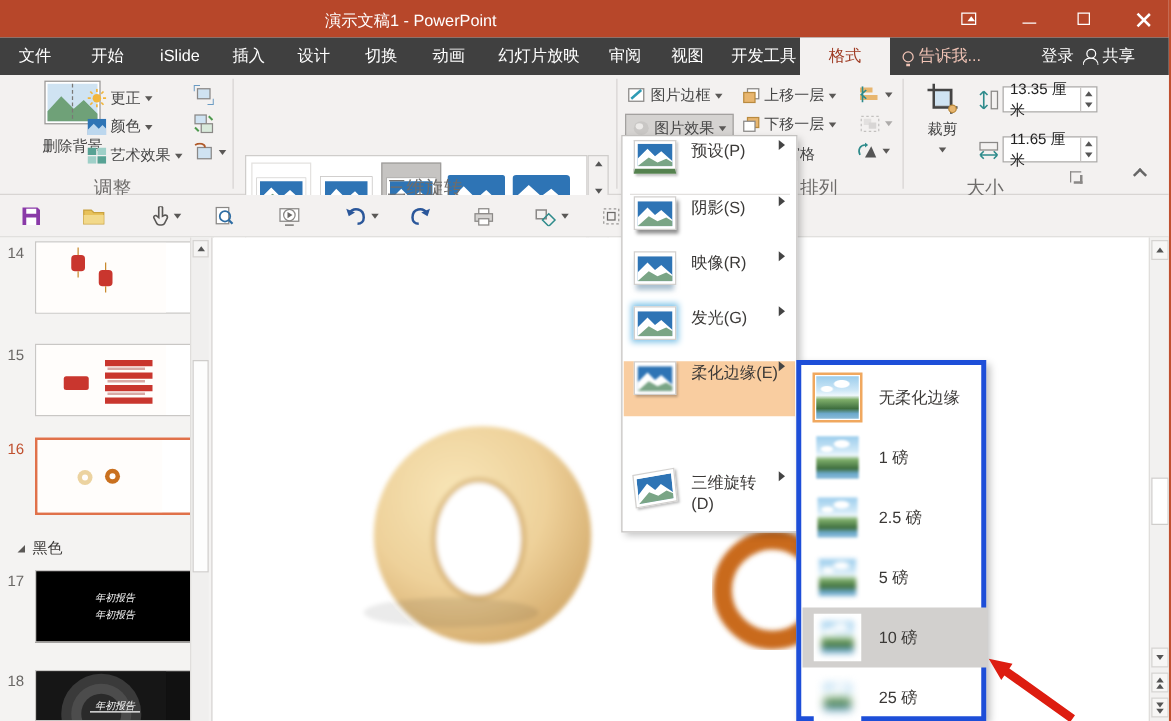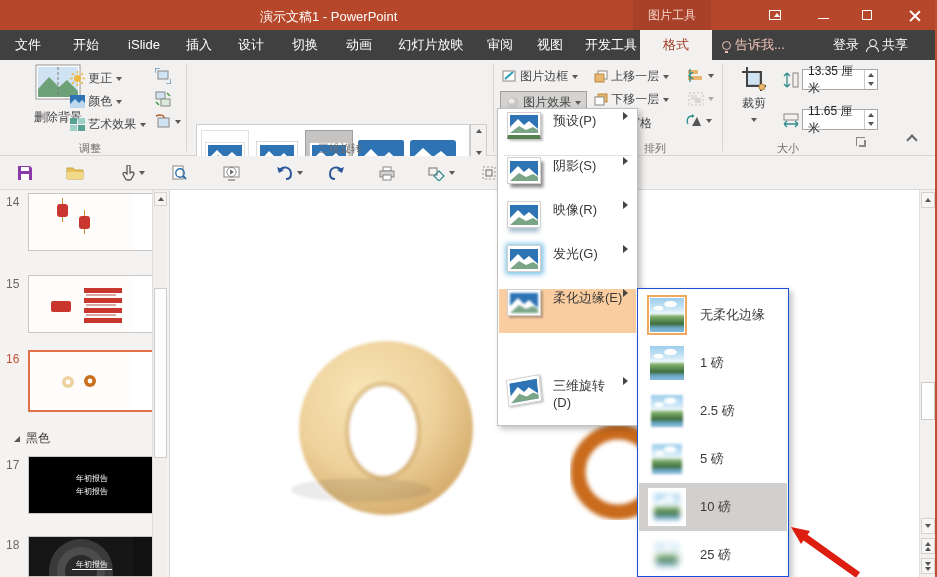--- a/index.html
+++ b/index.html
@@ -29,21 +29,21 @@
   .tellme { color:#f0c3b5; }
   .bulb { display:inline-block; width:9px; height:9px; border-radius:50%; border:1.5px solid #f0c3b5; position:relative; top:1px; margin-right:4px; }
   .bulb:after { content:""; position:absolute; left:2px; top:9px; width:3px; height:2px; background:#f0c3b5; }
   .person { display:inline-block; position:relative; width:12px; height:12px; margin-right:4px; top:2px; }
   .person:before { content:""; position:absolute; left:3px; top:0; width:6px; height:6px; border-radius:50%; border:1.5px solid #fff; }
   .person:after { content:""; position:absolute; left:0px; top:7px; width:11px; height:5px; border-radius:6px 6px 0 0; border:1.5px solid #fff; border-bottom:none; }
 
   
   .ribbon { position:absolute; left:0; top:60px; width:937px; height:96px; background:#f3f1f0; border-bottom:1px solid #d8d5d3; }
   .gdiv { position:absolute; top:3px; height:88px; width:1px; background:#d7d4d2; }
-  .glabel { position:absolute; top:81px; font-size:11px; color:#6f6d6b; width:120px; text-align:center; }
+  .glabel { position:absolute; top:81px; font-size:15px; color:#6f6d6b; width:120px; text-align:center; }
   .rlabel { font-size:12px; color:#444; }
   .caret { display:inline-block; width:0; height:0; border-left:3.5px solid transparent; border-right:3.5px solid transparent; border-top:4px solid #5a5856; margin-left:4px; vertical-align:middle; }
   .bigbtn { position:absolute; text-align:center; }
   .pressed { background:#d5d3d1; border:1px solid #a3a19f; }
   .spin { position:absolute; width:76px; height:21px; background:#fff; border:1px solid #aaa8a6; display:flex; align-items:center; }
   .spin-val { flex:1; font-size:12px; padding-left:5px; color:#222; }
   .spin-btns { width:13px; height:100%; border-left:1px solid #c9c7c5; display:flex; flex-direction:column; align-items:center; justify-content:space-around; }
   .tri-up { width:0;height:0;border-left:3px solid transparent;border-right:3px solid transparent;border-bottom:4px solid #555; }
   .tri-dn { width:0;height:0;border-left:3px solid transparent;border-right:3px solid transparent;border-top:4px solid #555; }
   .tri-rt { width:0;height:0;border-top:4px solid transparent;border-bottom:4px solid transparent;border-left:5px solid #444; }
@@ -57,21 +57,21 @@
   .sthumb.sel { background:#c6c4c2; border:1px solid #a09e9c; }
   .gal-scroll { position:absolute; left:470px; top:64px; width:17px; height:70px; border:1px solid #cfcdcb; background:#f3f1f0; display:flex; flex-direction:column; align-items:center; justify-content:space-between; padding:4px 0; }
   .gal-more { border-top:1px solid #8a8886; padding-top:1px; }
 
   
   .qat { position:absolute; left:0; top:156px; width:937px; height:34px; background:#f3f1f0; border-bottom:1px solid #dcdad8; }
   .qbtn { position:absolute; top:6px; width:22px; height:22px; display:flex; align-items:center; justify-content:center; }
 
   
   .panel { position:absolute; left:0; top:190px; width:170px; height:387px; background:#f4f3f2; border-right:1px solid #d8d5d3; }
-  .thumb { position:absolute; left:28px; width:128px; height:58px; background:#fff; border:1px solid #c9c7c5; overflow:hidden; }
+  .thumb { position:absolute; left:28px; width:128px; height:58px; background:#fff; border:1px solid #c9c7c5; overflow:hidden;font-style:italic; }
   .thumb.sel16 { border:2px solid #e0714a; height:62px; }
   .snum { position:absolute; left:6px; font-size:12px; color:#6a6866; }
   .snum.cur { color:#c0502f; }
   .sect { position:absolute; left:14px; font-size:12px; color:#3b3937; }
   .sect .tri-sect { display:inline-block; width:0; height:0; border-left:6px solid transparent; border-bottom:6px solid #5a5856; margin-right:6px; }
   .pscroll { position:absolute; left:152px; top:190px; width:15px; height:387px; background:#f0efee; border-left:1px solid #e0dedc; }
   .pscroll-up { position:absolute; left:1px; top:2px; width:13px; height:14px; background:#f5f4f3; border:1px solid #d5d3d1; display:flex; align-items:center; justify-content:center; }
   .pscroll-thumb { position:absolute; left:1px; top:98px; width:13px; height:170px; background:#fdfdfd; border:1px solid #cfcdcb; }
 
   .canvas { position:absolute; left:171px; top:190px; width:748px; height:387px; background:#fff; }
@@ -88,21 +88,21 @@
   .mi { width:34px; height:27px; background:#fff; border:1px solid #d2d0ce; box-shadow:1.5px 1.5px 2px rgba(0,0,0,.25); display:flex; align-items:center; justify-content:center; flex:none; }
   .mi svg { display:block; }
   .fx-preset { border-bottom:4px solid #55824f; }
   .fx-shadow { box-shadow:2.5px 3.5px 3px rgba(0,0,0,.45); }
   .fx-reflect { box-shadow:0 6px 4px -2px rgba(100,140,170,.55); }
   .fx-glow { box-shadow:0 0 5px 2.5px #7ec3e8; }
   .fx-soft svg { filter:blur(1px); }
   .fx-bevel { border:3px solid #eceae8; }
   .fx-3d { transform:rotate(-6deg) skewY(-4deg); }
 
-  .submenu { position:absolute; left:637px; top:288px; width:152px; height:289px; background:#fff; border:1px solid #1d4ed8; box-shadow:3px 3px 6px rgba(0,0,0,.25); z-index:21; }
+  .submenu { position:absolute; left:637px; top:288px; width:152px; height:289px; background:#fff; border:4px solid #1d4ed8; box-shadow:3px 3px 6px rgba(0,0,0,.25); z-index:21; }
   .se-item { position:absolute; left:1px; width:148px; height:48px; display:flex; align-items:center; padding-left:9px; }
   .se-item.hot { background:#d2d0ce; }
   .se-label { font-size:13px; color:#3b3937; margin-left:14px; }
   .photo { width:38px; height:38px; background:#fff; position:relative; overflow:hidden; flex:none; }
   .photo.selth { outline:2px solid #f0a85f; outline-offset:-1px; }
   .ph-in { position:absolute; inset:2px;
      background:
        radial-gradient(ellipse 10px 5px at 60% 18%, #ffffff 55%, rgba(255,255,255,0) 70%),
        radial-gradient(ellipse 8px 4px at 25% 30%, #ffffff 50%, rgba(255,255,255,0) 70%),
        linear-gradient(180deg,#9ccdec 0%, #cfe8f7 34%, #eef7fc 45%, #7fae6a 55%, #3f6f3f 76%, #6ca9cc 88%, #8abbd8 100%); }
@@ -113,21 +113,20 @@
   
   .arrow-svg { position:absolute; left:0; top:0; width:937px; height:577px; z-index:40; pointer-events:none; }
 </style>
 </head>
 <body>
 
 <div class="app">
 
   <div class="titlebar">
     <div class="title-text">演示文稿1 - PowerPoint</div>
-    <div class="ctx-tool">图片工具</div>
     <div class="winbtn" style="left:758px">
         <span class="ic-ribbonopt"></span>
       </div>
     <div class="winbtn" style="left:806px">
         <span class="ic-min"></span>
       </div>
     <div class="winbtn" style="left:850px">
         <span class="ic-max"></span>
       </div>
     <div class="winbtn" style="left:898px">

